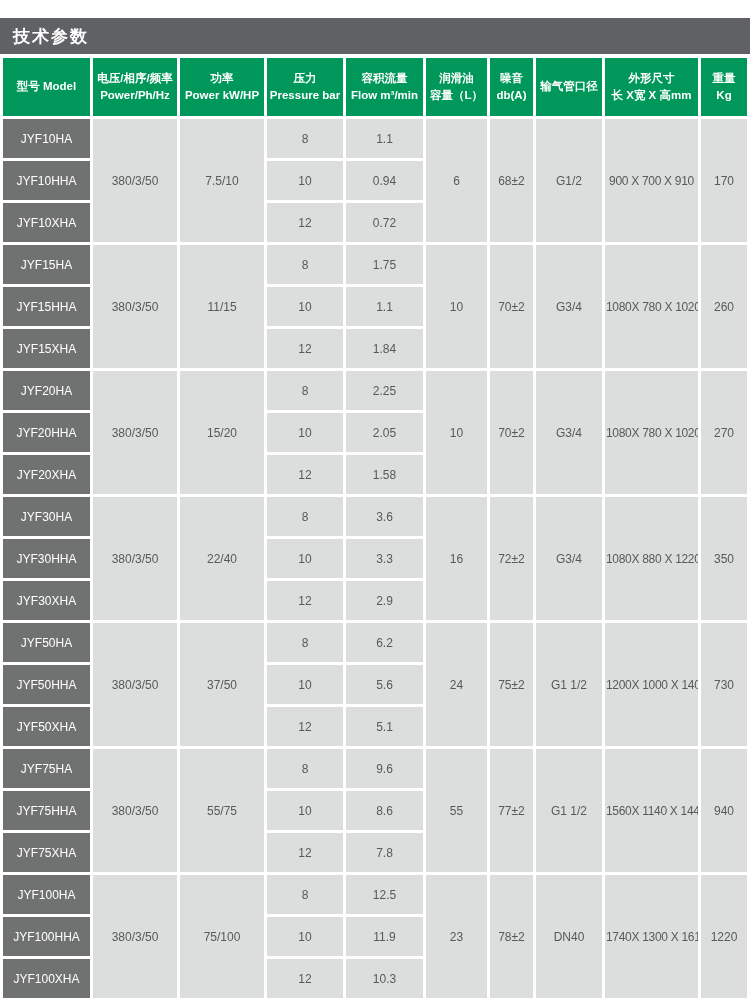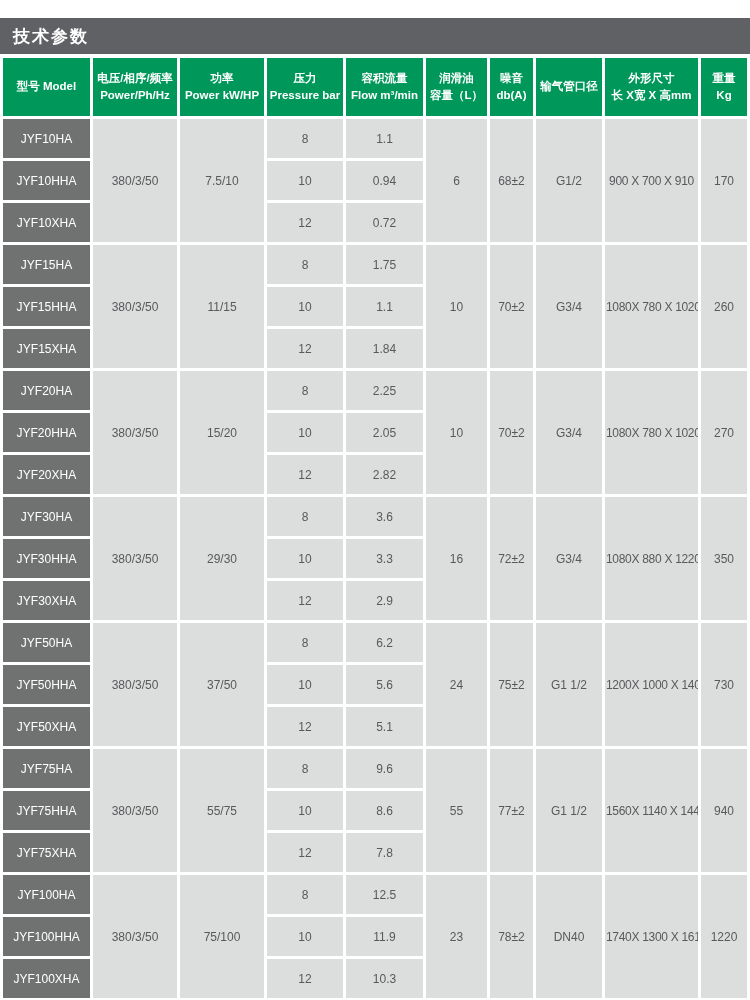--- a/index.html
+++ b/index.html
@@ -195,27 +195,27 @@
         <td class="d" rowspan="3">270</td>
       </tr>
       <tr>
         <td class="model">JYF20HHA</td>
         <td class="d">10</td>
         <td class="d">2.05</td>
       </tr>
       <tr>
         <td class="model">JYF20XHA</td>
         <td class="d">12</td>
-        <td class="d">2.82</td>
+        <td class="d">1.58</td>
       </tr>
 
       <tr>
         <td class="model">JYF30HA</td>
         <td class="d" rowspan="3">380/3/50</td>
-        <td class="d" rowspan="3">29/30</td>
+        <td class="d" rowspan="3">22/40</td>
         <td class="d">8</td>
         <td class="d">3.6</td>
         <td class="d" rowspan="3">16</td>
         <td class="d" rowspan="3">72±2</td>
         <td class="d" rowspan="3">G3/4</td>
         <td class="d dims" rowspan="3">1080X 880 X 1220</td>
         <td class="d" rowspan="3">350</td>
       </tr>
       <tr>
         <td class="model">JYF30HHA</td>

